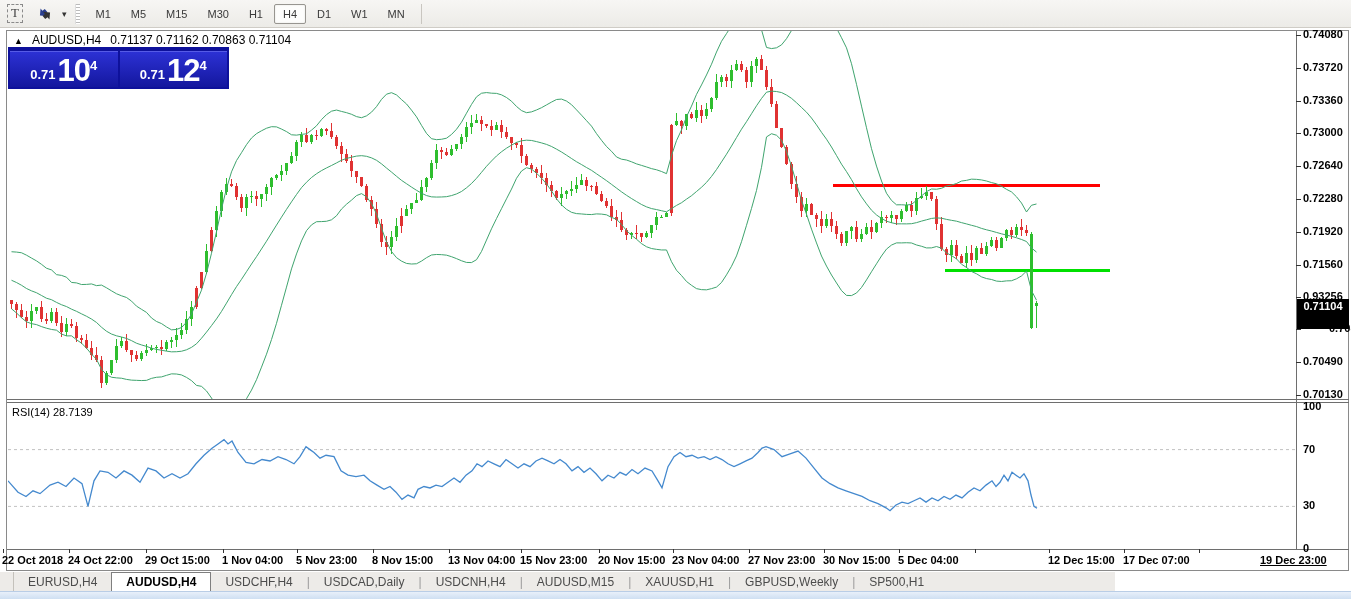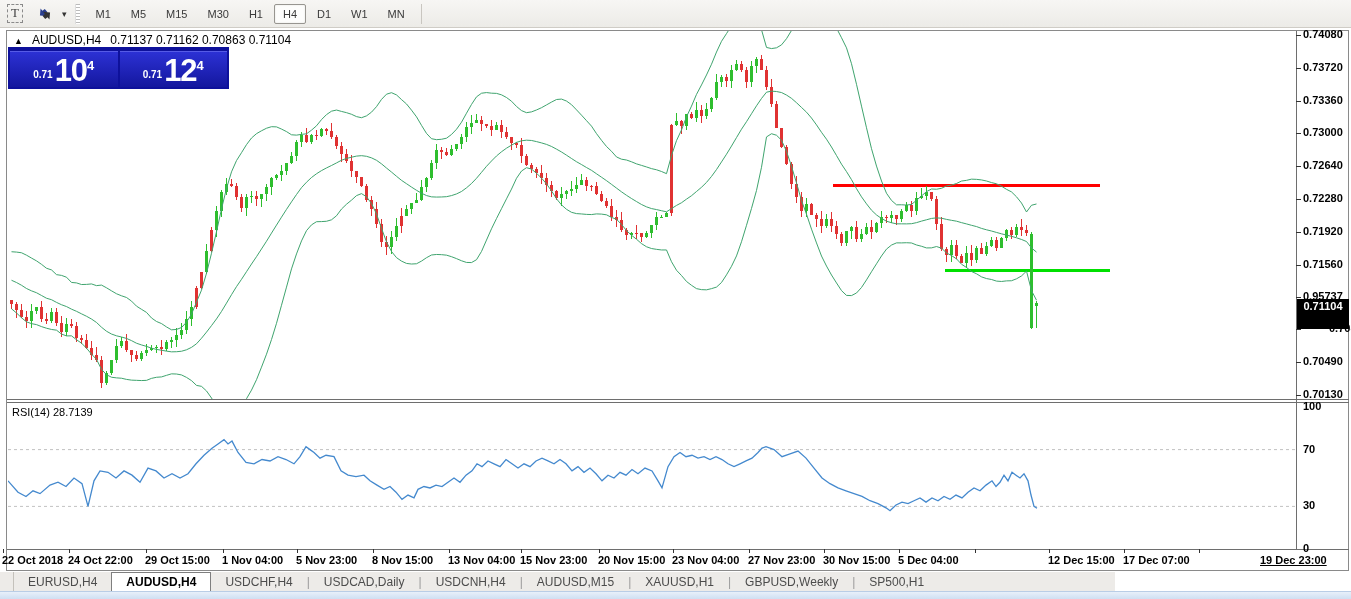--- a/index.html
+++ b/index.html
@@ -42,21 +42,21 @@
   .tp-btn { flex:0 0 52px; color:#fff; font-size:12px; text-align:center; line-height:22px;
     background:linear-gradient(#3136d8,#181ca8); border:1px solid #4a4fe2; }
   .spin { flex:0 0 17px; background:linear-gradient(#fafbff,#d9dcea);
     border:1px solid #9aa0b4; color:#2c3170; font-size:7px; line-height:20px; text-align:center; }
   #volume-input { flex:1 1 auto; width:66px; border:1px solid #9aa0b4; font-size:12px;
     text-align:right; padding:0 5px; font-family:"Liberation Sans",sans-serif; }
   #tp-row2 { display:flex; gap:2px; margin-top:2px; }
   .qbox { flex:1 1 50%; height:36px; background:linear-gradient(#2c31d4,#14179e);
     border-top:1px solid #565be6; color:#fff; display:flex; align-items:flex-end;
     justify-content:center; padding-bottom:2px; }
-  .qsmall { font-size:10px; font-weight:bold; margin-right:2px; line-height:20px; }
+  .qsmall { font-size:13px; font-weight:bold; margin-right:2px; line-height:20px; }
   .qbig { font-size:31px; font-weight:bold; line-height:28px; letter-spacing:-1px; }
   .qsup { font-size:13px; font-weight:bold; line-height:10px; margin-bottom:14px; }
 
   
   #rsi-label { position:absolute; left:12px; top:406px; font-size:11px; color:#000; }
   .plabel { position:absolute; left:1303px; font-size:11px; font-weight:bold; color:#000;
     white-space:nowrap; }
   .rlabel { position:absolute; left:1303px; font-size:11px; font-weight:bold; color:#000; }
   .tlabel { position:absolute; top:554px; font-size:11px; font-weight:bold; color:#000;
     white-space:nowrap; }
@@ -603,21 +603,21 @@
 
 <div id="price-axis">
     <div class="plabel" style="top: 28px;">0.74080</div>
     <div class="plabel" style="top: 60.8136px;">0.73720</div>
     <div class="plabel" style="top: 93.6271px;">0.73360</div>
     <div class="plabel" style="top: 126.441px;">0.73000</div>
     <div class="plabel" style="top: 159.254px;">0.72640</div>
     <div class="plabel" style="top: 192.068px;">0.72280</div>
     <div class="plabel" style="top: 224.881px;">0.71920</div>
     <div class="plabel" style="top: 257.695px;">0.71560</div>
-    <div class="plabel" style="top: 289.597px;">0.95737</div>
+    <div class="plabel" style="top: 289.597px;">0.93256</div>
     <div class="plabel" style="top: 322.411px; padding-left: 26px;">0.70850</div>
     <div class="plabel" style="top: 355.224px;">0.70490</div>
     <div class="plabel" style="top: 388.038px;">0.70130</div>
   </div>
 <div id="rsi-axis">
     <div class="rlabel" style="top: 400px;">100</div>
     <div class="rlabel" style="top: 442.6px;">70</div>
     <div class="rlabel" style="top: 499.4px;">30</div>
     <div class="rlabel" style="top: 542px;">0</div>
   </div>

